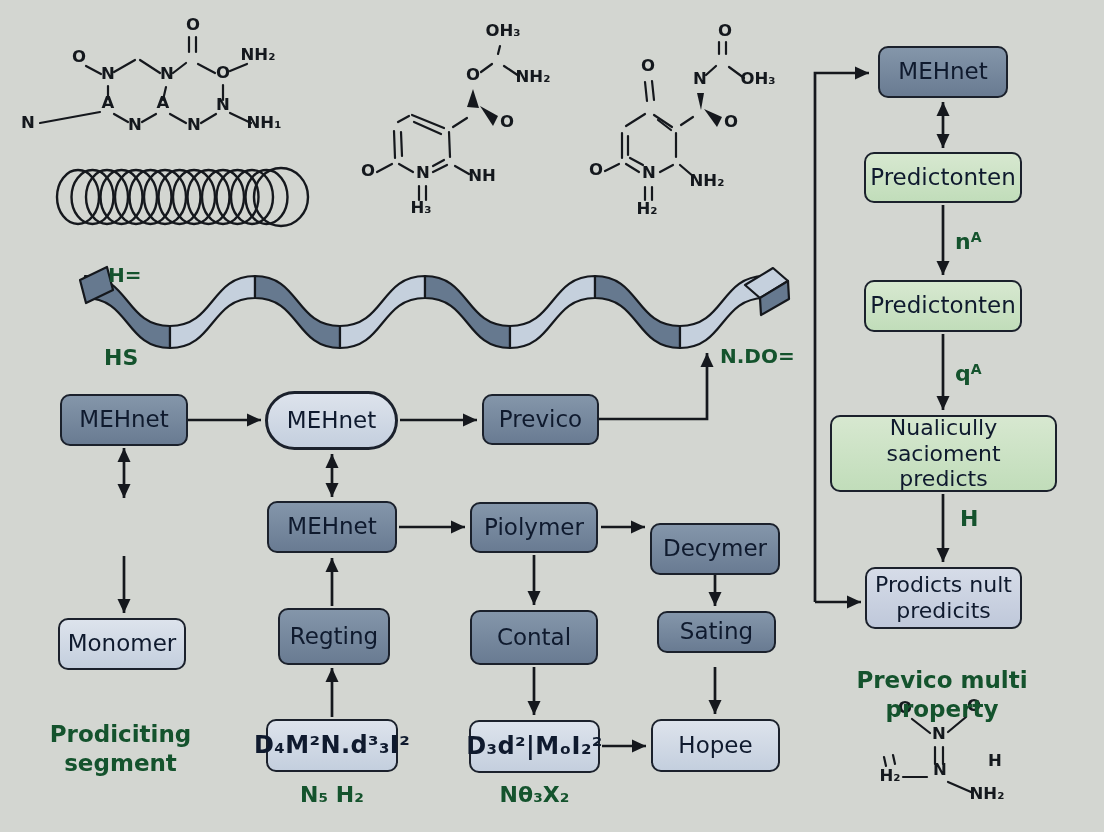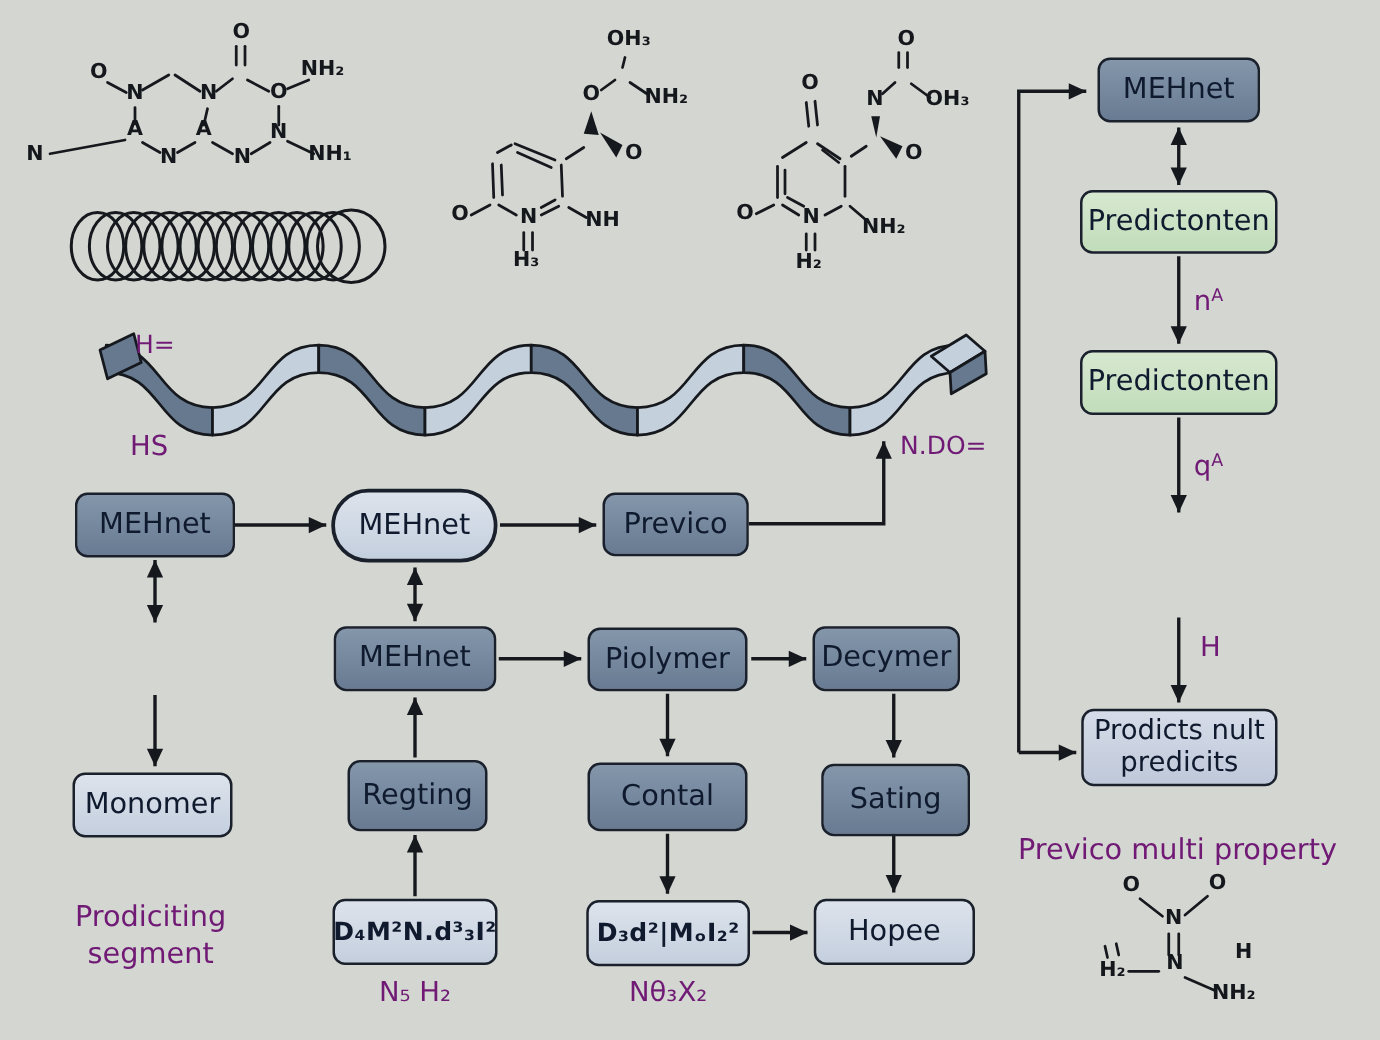--- a/index.html
+++ b/index.html
@@ -7,23 +7,23 @@
   #canvas{position:relative;width:1104px;height:832px;background:#d3d6d1;overflow:hidden;color:#101a2e}
   #diagram-svg{position:absolute;left:0;top:0;width:1104px;height:832px}
   .box{position:absolute;display:flex;align-items:center;justify-content:center;text-align:center;
        border:2.6px solid #1b212c;border-radius:10px;font-size:23px;font-weight:400;color:#0f1a2e;
        white-space:pre-line;line-height:1.18;box-sizing:border-box}
   .dark {background:linear-gradient(180deg,#8496aa 0%,#697b92 100%)}
   .light{background:linear-gradient(180deg,#dde3ec 0%,#c4cfde 100%)}
   .green{background:linear-gradient(180deg,#d7e8d0 0%,#c1ddba 100%)}
   .final{background:linear-gradient(180deg,#d6dce8 0%,#bfc8da 100%)}
   .ellipse{border-radius:30px;border-width:3px}
-  .eq{font-size:20px;font-weight:600;letter-spacing:.4px}
+  .eq{font-size:24px;font-weight:600;letter-spacing:.4px}
   .two{font-size:22px}
-  .lbl{position:absolute;font-weight:400;color:#701a75;white-space:pre-line;line-height:1.25;font-size:22px}
+  .lbl{position:absolute;font-weight:700;color:#14532d;white-space:pre-line;line-height:1.25;font-size:22px}
   .ctr{text-align:center}
   .supA{font-size:14px;vertical-align:7px}
 </style>
 </head>
 <body>
 
 <div id="canvas">
   <svg id="diagram-svg" viewBox="0 0 1104 832">
       <g>
         <path d="M 85,276 C 130,276 125,326 170,326 L 170,348 C 125,348 130,298 85,298 Z" fill="#66798f" stroke="#15181d" stroke-width="2.2" stroke-linejoin="round"></path>
@@ -255,32 +255,34 @@
           <polygon points="943,562 936.5,548 949.5,548" fill="#15181d"></polygon>
         </g>
       </g>
     </svg>
 
   <div class="box dark" style="left:60px;top:394px;width:128px;height:52px">MEHnet</div>
   <div class="box light ellipse" style="left:265px;top:391px;width:133px;height:59px">MEHnet</div>
   <div class="box dark" style="left:482px;top:394px;width:117px;height:51px">Previco</div>
   <div class="box dark" style="left:267px;top:501px;width:130px;height:52px">MEHnet</div>
   <div class="box dark" style="left:470px;top:502px;width:128px;height:51px">Piolymer</div>
-  <div class="box dark" style="left:650px;top:501px;width:118px;height:52px">Decymer</div>
+  <div class="box dark" style="left:650px;top:523px;width:130px;height:52px">Decymer</div>
   <div class="box light" style="left:58px;top:618px;width:128px;height:52px">Monomer</div>
   <div class="box dark" style="left:278px;top:608px;width:112px;height:57px">Regting</div>
   <div class="box dark" style="left:470px;top:610px;width:128px;height:55px">Contal</div>
-  <div class="box dark" style="left:657px;top:611px;width:119px;height:58px">Sating</div>
+  <div class="box dark" style="left:657px;top:611px;width:119px;height:42px">Sating</div>
   <div class="box light eq" style="left:266px;top:719px;width:132px;height:53px">D₄M²N.d³₃I²</div>
   <div class="box light eq" style="left:469px;top:720px;width:131px;height:53px">D₃d²|MₒI₂²</div>
   <div class="box light" style="left:651px;top:719px;width:129px;height:53px">Hopee</div>
 
   <div class="box dark" style="left:878px;top:46px;width:130px;height:52px">MEHnet</div>
   <div class="box green" style="left:864px;top:152px;width:158px;height:51px">Predictonten</div>
   <div class="box green" style="left:864px;top:280px;width:158px;height:52px">Predictonten</div>
+  <div class="box green two" style="left:830px;top:415px;width:227px;height:77px">Nualicully sacioment
+predicts</div>
   <div class="box final two" style="left:865px;top:567px;width:157px;height:62px">Prodicts nult
 predicits</div>
 
   <div class="lbl" style="left:108px;top:263px;font-size:20px">H=</div>
   <div class="lbl" style="left:104px;top:344px">HS</div>
   <div class="lbl" style="left:720px;top:344px;font-size:20px">N.DO=</div>
   <div class="lbl ctr" style="left:266px;top:781px;width:132px">N₅ H₂</div>
   <div class="lbl ctr" style="left:469px;top:781px;width:131px">Nθ₃X₂</div>
   <div class="lbl ctr" style="left:28px;top:720px;width:185px;font-size:23px">Prodiciting
 segment</div>

